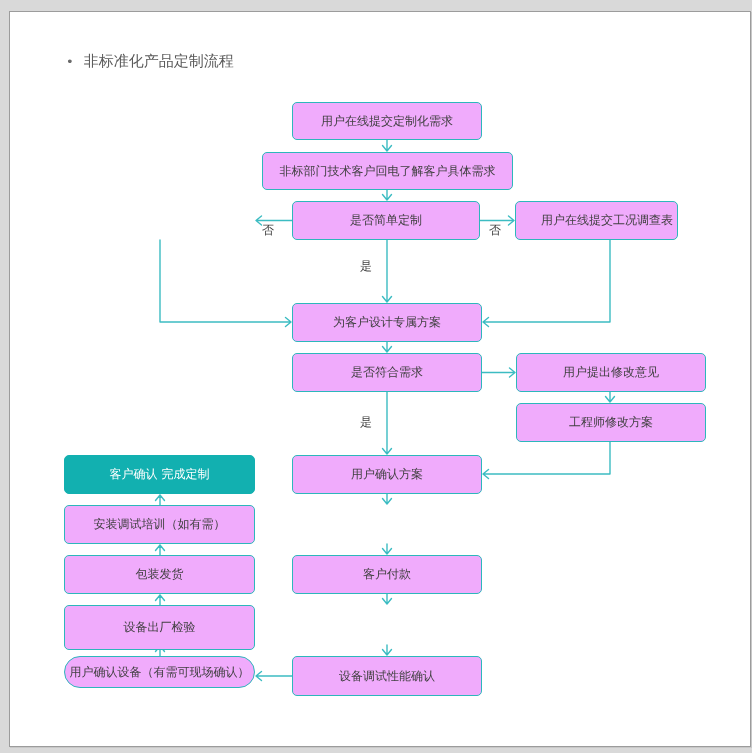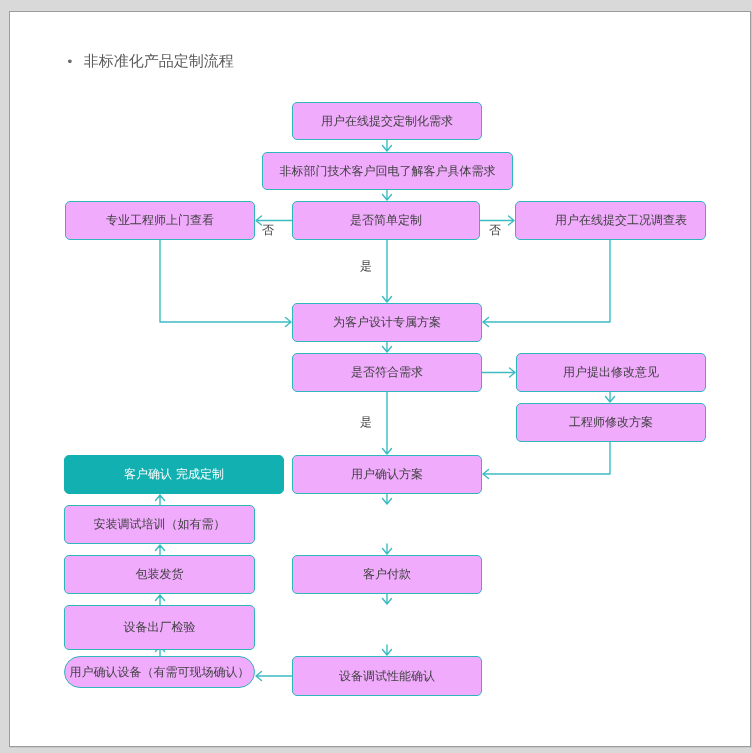--- a/index.html
+++ b/index.html
@@ -83,35 +83,34 @@
     <path d="M160 656 V646 M155.5 651.5 L160 646 L164.5 651.5"></path>
     <path d="M160 605 V595 M155.5 600.5 L160 595 L164.5 600.5"></path>
     <path d="M160 555 V545 M155.5 550.5 L160 545 L164.5 550.5"></path>
     <path d="M160 505 V495 M155.5 500.5 L160 495 L164.5 500.5"></path>
   </svg>
 
   <div class="node" style="left:292px; top:102px; width:190px; height:38px;">用户在线提交定制化需求</div>
 
   <div class="node" style="left:262px; top:152px; width:251px; height:38px;">非标部门技术客户回电了解客户具体需求</div>
 
-  <div class="node" style="left:65px; top:201px; width:190px; height:39px;">专业工程师上门查看</div>
 
   <div class="node" style="left:292px; top:201px; width:188px; height:39px;">是否简单定制</div>
 
-  <div class="node" style="left:515px; top:201px; width:191px; height:39px;padding-left:21px;">用户在线提交工况调查表</div>
+  <div class="node" style="left:515px; top:201px; width:163px; height:39px;padding-left:21px;">用户在线提交工况调查表</div>
 
   <div class="node" style="left:292px; top:303px; width:190px; height:39px;">为客户设计专属方案</div>
 
   <div class="node" style="left:292px; top:353px; width:190px; height:39px;">是否符合需求</div>
 
   <div class="node" style="left:516px; top:353px; width:190px; height:39px;">用户提出修改意见</div>
 
   <div class="node" style="left:516px; top:403px; width:190px; height:39px;">工程师修改方案</div>
 
-  <div class="node filled" style="left:64px; top:455px; width:220px; height:39px;">客户确认 完成定制</div>
+  <div class="node filled" style="left:64px; top:455px; width:191px; height:39px;">客户确认 完成定制</div>
 
   <div class="node" style="left:292px; top:455px; width:190px; height:39px;">用户确认方案</div>
 
   <div class="node" style="left:64px; top:505px; width:191px; height:39px;">安装调试培训（如有需）</div>
 
 
   <div class="node" style="left:64px; top:555px; width:191px; height:39px;">包装发货</div>
 
   <div class="node" style="left:292px; top:555px; width:190px; height:39px;">客户付款</div>
 

